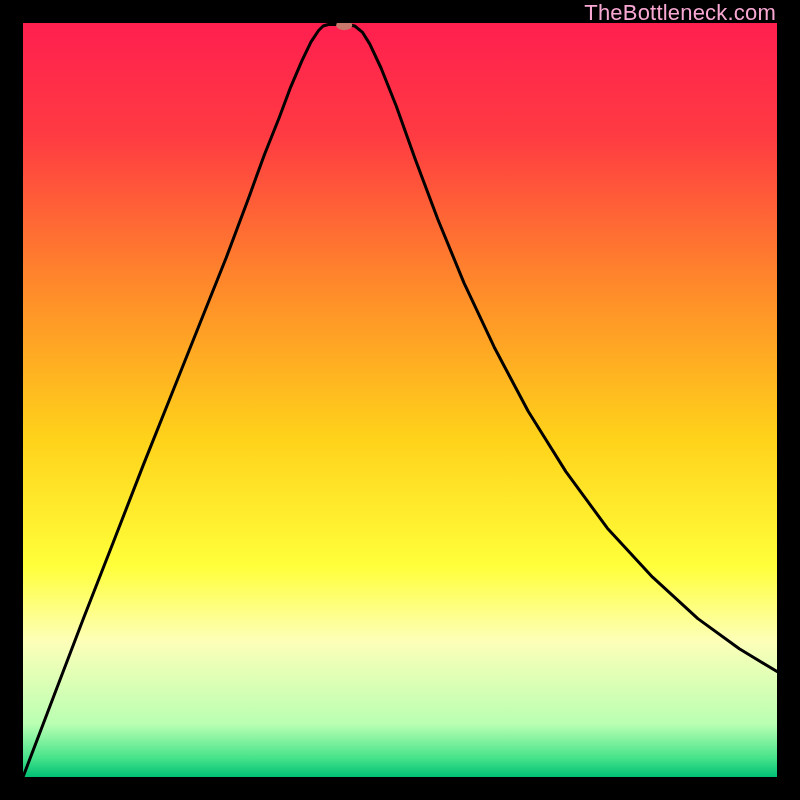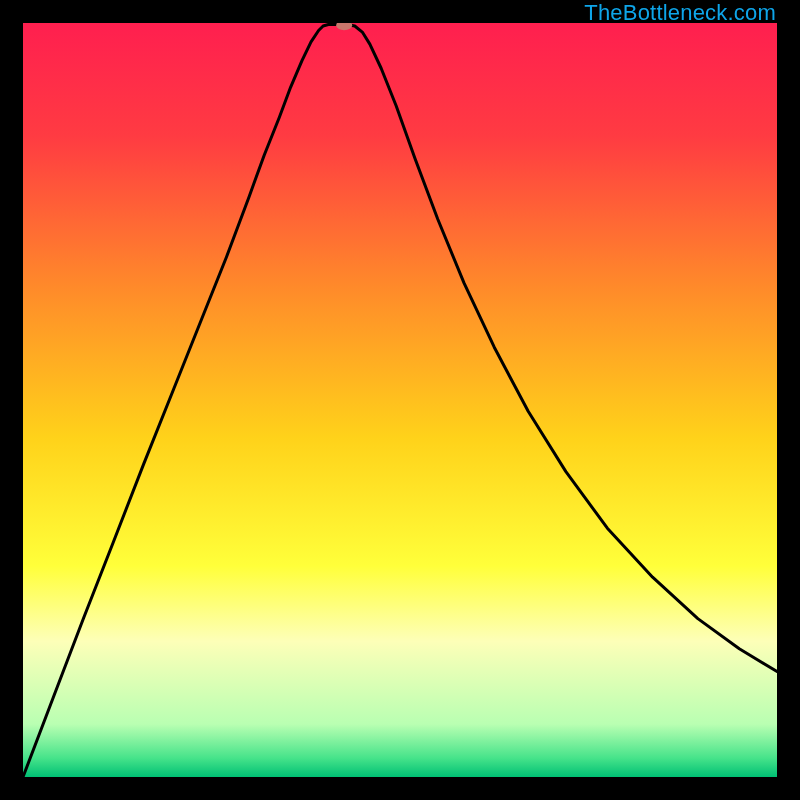--- a/index.html
+++ b/index.html
@@ -22,21 +22,21 @@
     left: 23px;
     top: 23px;
     width: 754px;
     height: 754px;
     overflow: hidden;
   }
   .watermark {
     position: absolute;
     top: 0;
     right: 24px;
-    color: #0ea5e9;
+    color: #f9a8d4;
     font-size: 22px;
     font-weight: 500;
     letter-spacing: 0.2px;
     user-select: none;
   }
 </style>
 </head>
 <body>
 
 <div class="frame">

